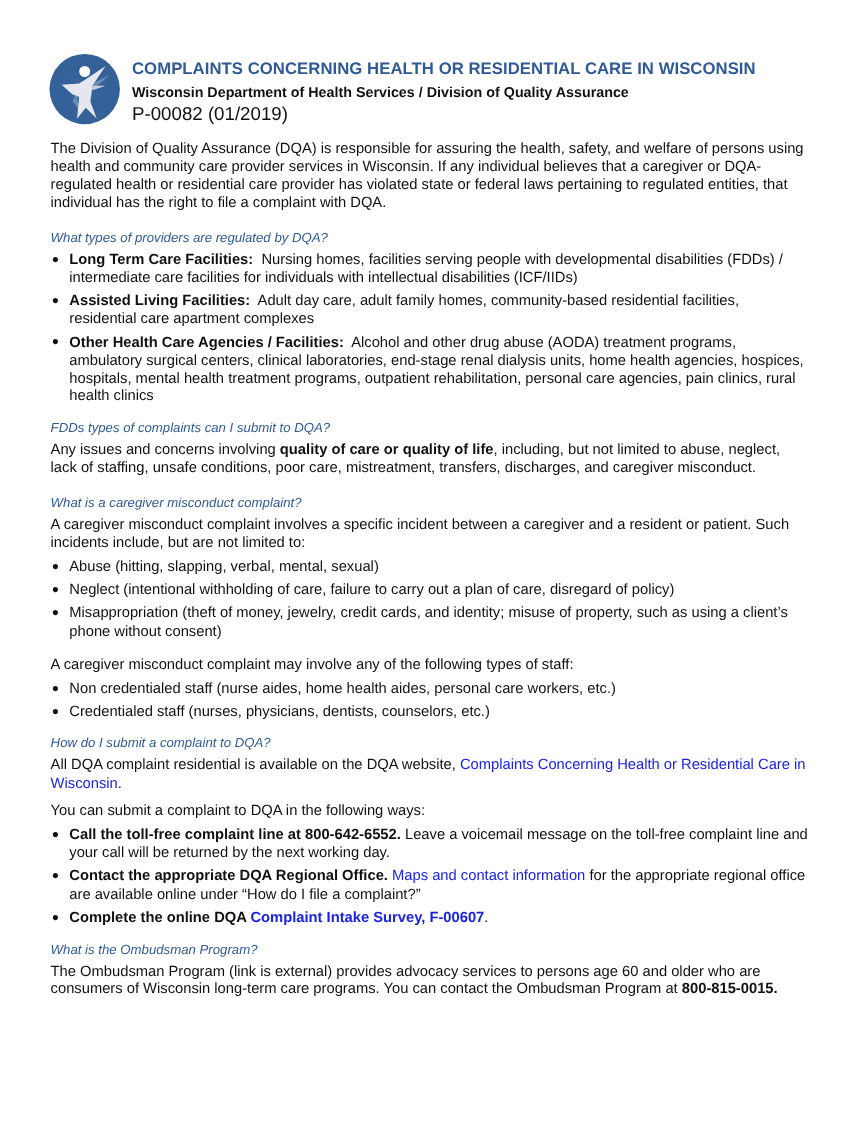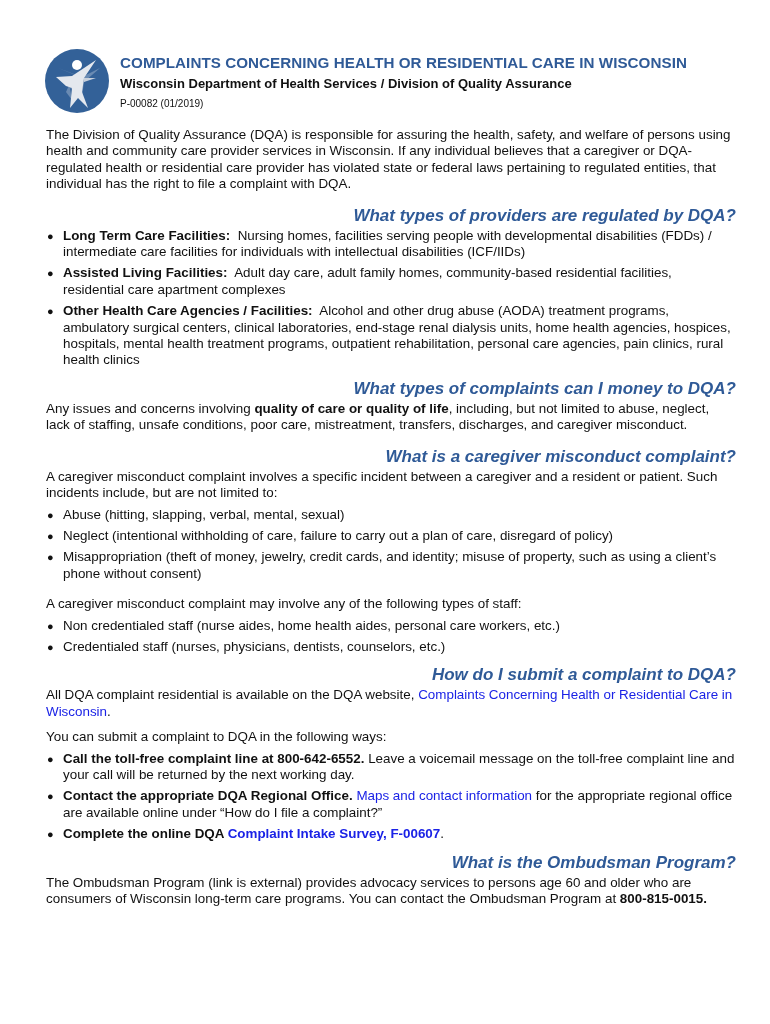--- a/index.html
+++ b/index.html
@@ -51,45 +51,44 @@
       white-space: nowrap;
     }
     .doc-subtitle {
       font-weight: bold;
       font-size: 13px;
       line-height: 16px;
       margin-top: 4px;
       white-space: nowrap;
     }
     .doc-id {
-      font-size: 10px;
+      font-size: 17px;
       line-height: 14px;
       margin-top: 5px;
       white-space: nowrap;
     }
     .content {
       position: absolute;
       left: 46px;
       top: 127px;
       width: 690px;
     }
     p {
       margin: 0;
     }
     .intro {
       margin-bottom: 14px;
     }
     h2 {
       margin: 0 0 3px 0;
       color: #2f5a97;
       font-style: italic;
-      font-weight: bold;
-      font-size: 17px;
+      font-weight: normal;
+      font-size: 12px;
       line-height: 18px;
-      text-align: right;
     }
     ul {
       list-style: none;
       margin: 0;
       padding: 0;
     }
     li {
       position: relative;
       padding-left: 17px;
       margin-bottom: 5px;
@@ -148,21 +147,21 @@
           <b>Assisted Living Facilities:</b><span style="white-space:pre-wrap">  Adult day care, adult family homes, community-based residential facilities, residential care apartment complexes</span>
         </li>
         <li>
           <span class="bullet">●</span>
           <b>Other Health Care Agencies / Facilities:</b><span style="white-space:pre-wrap">  Alcohol and other drug abuse (AODA) treatment programs, ambulatory surgical centers, clinical laboratories, end-stage renal dialysis units, home health agencies, hospices, hospitals, mental health treatment programs, outpatient rehabilitation, personal care agencies, pain clinics, rural health clinics</span>
         </li>
       </ul>
     </div>
 
     <div class="section" style="margin-bottom:14px">
-      <h2>What types of complaints can I money to DQA?</h2>
+      <h2>FDDs types of complaints can I submit to DQA?</h2>
       <p><span>Any issues and concerns involving </span><b>quality of care or quality of life</b><span>, including, but not limited to abuse, neglect, lack of staffing, unsafe conditions, poor care, mistreatment, transfers, discharges, and caregiver misconduct.</span></p>
     </div>
 
     <div class="section">
       <h2>What is a caregiver misconduct complaint?</h2>
       <p style="margin-bottom:5px">A caregiver misconduct complaint involves a specific incident between a caregiver and a resident or patient. Such incidents include, but are not limited to:</p>
       <ul>
         <li>
           <span class="bullet">●</span>
           <span>Abuse (hitting, slapping, verbal, mental, sexual)</span>

